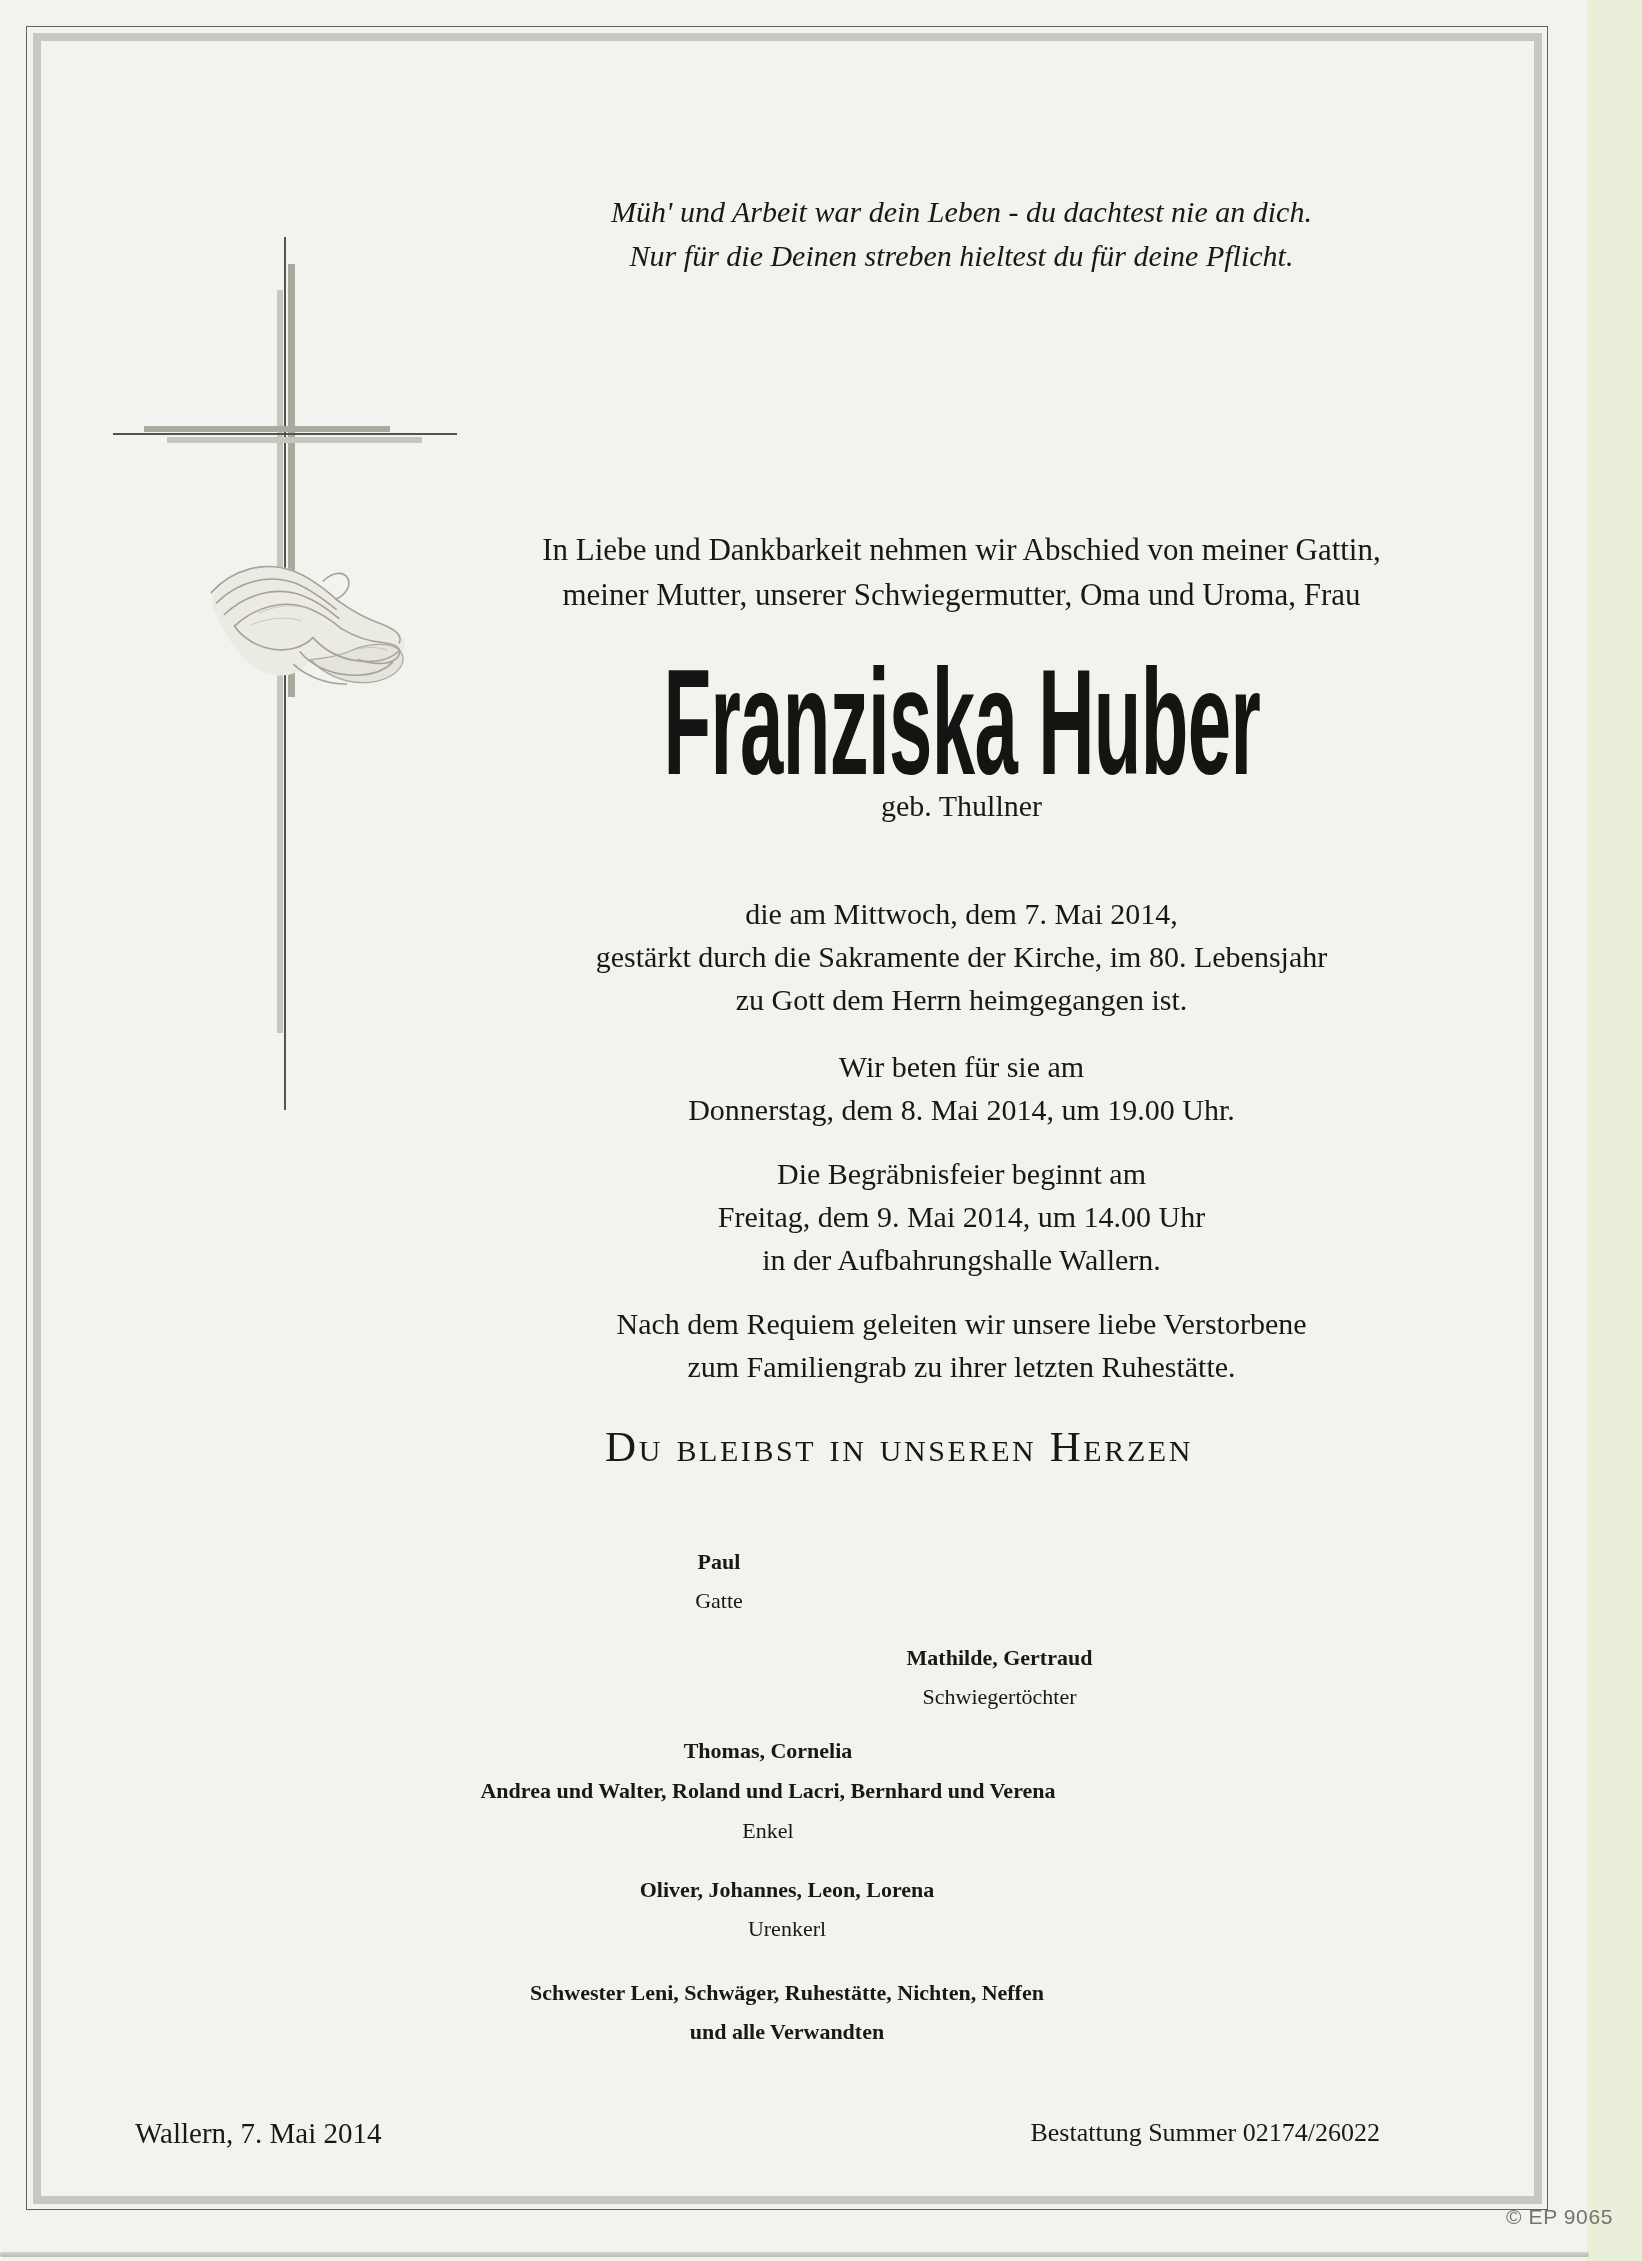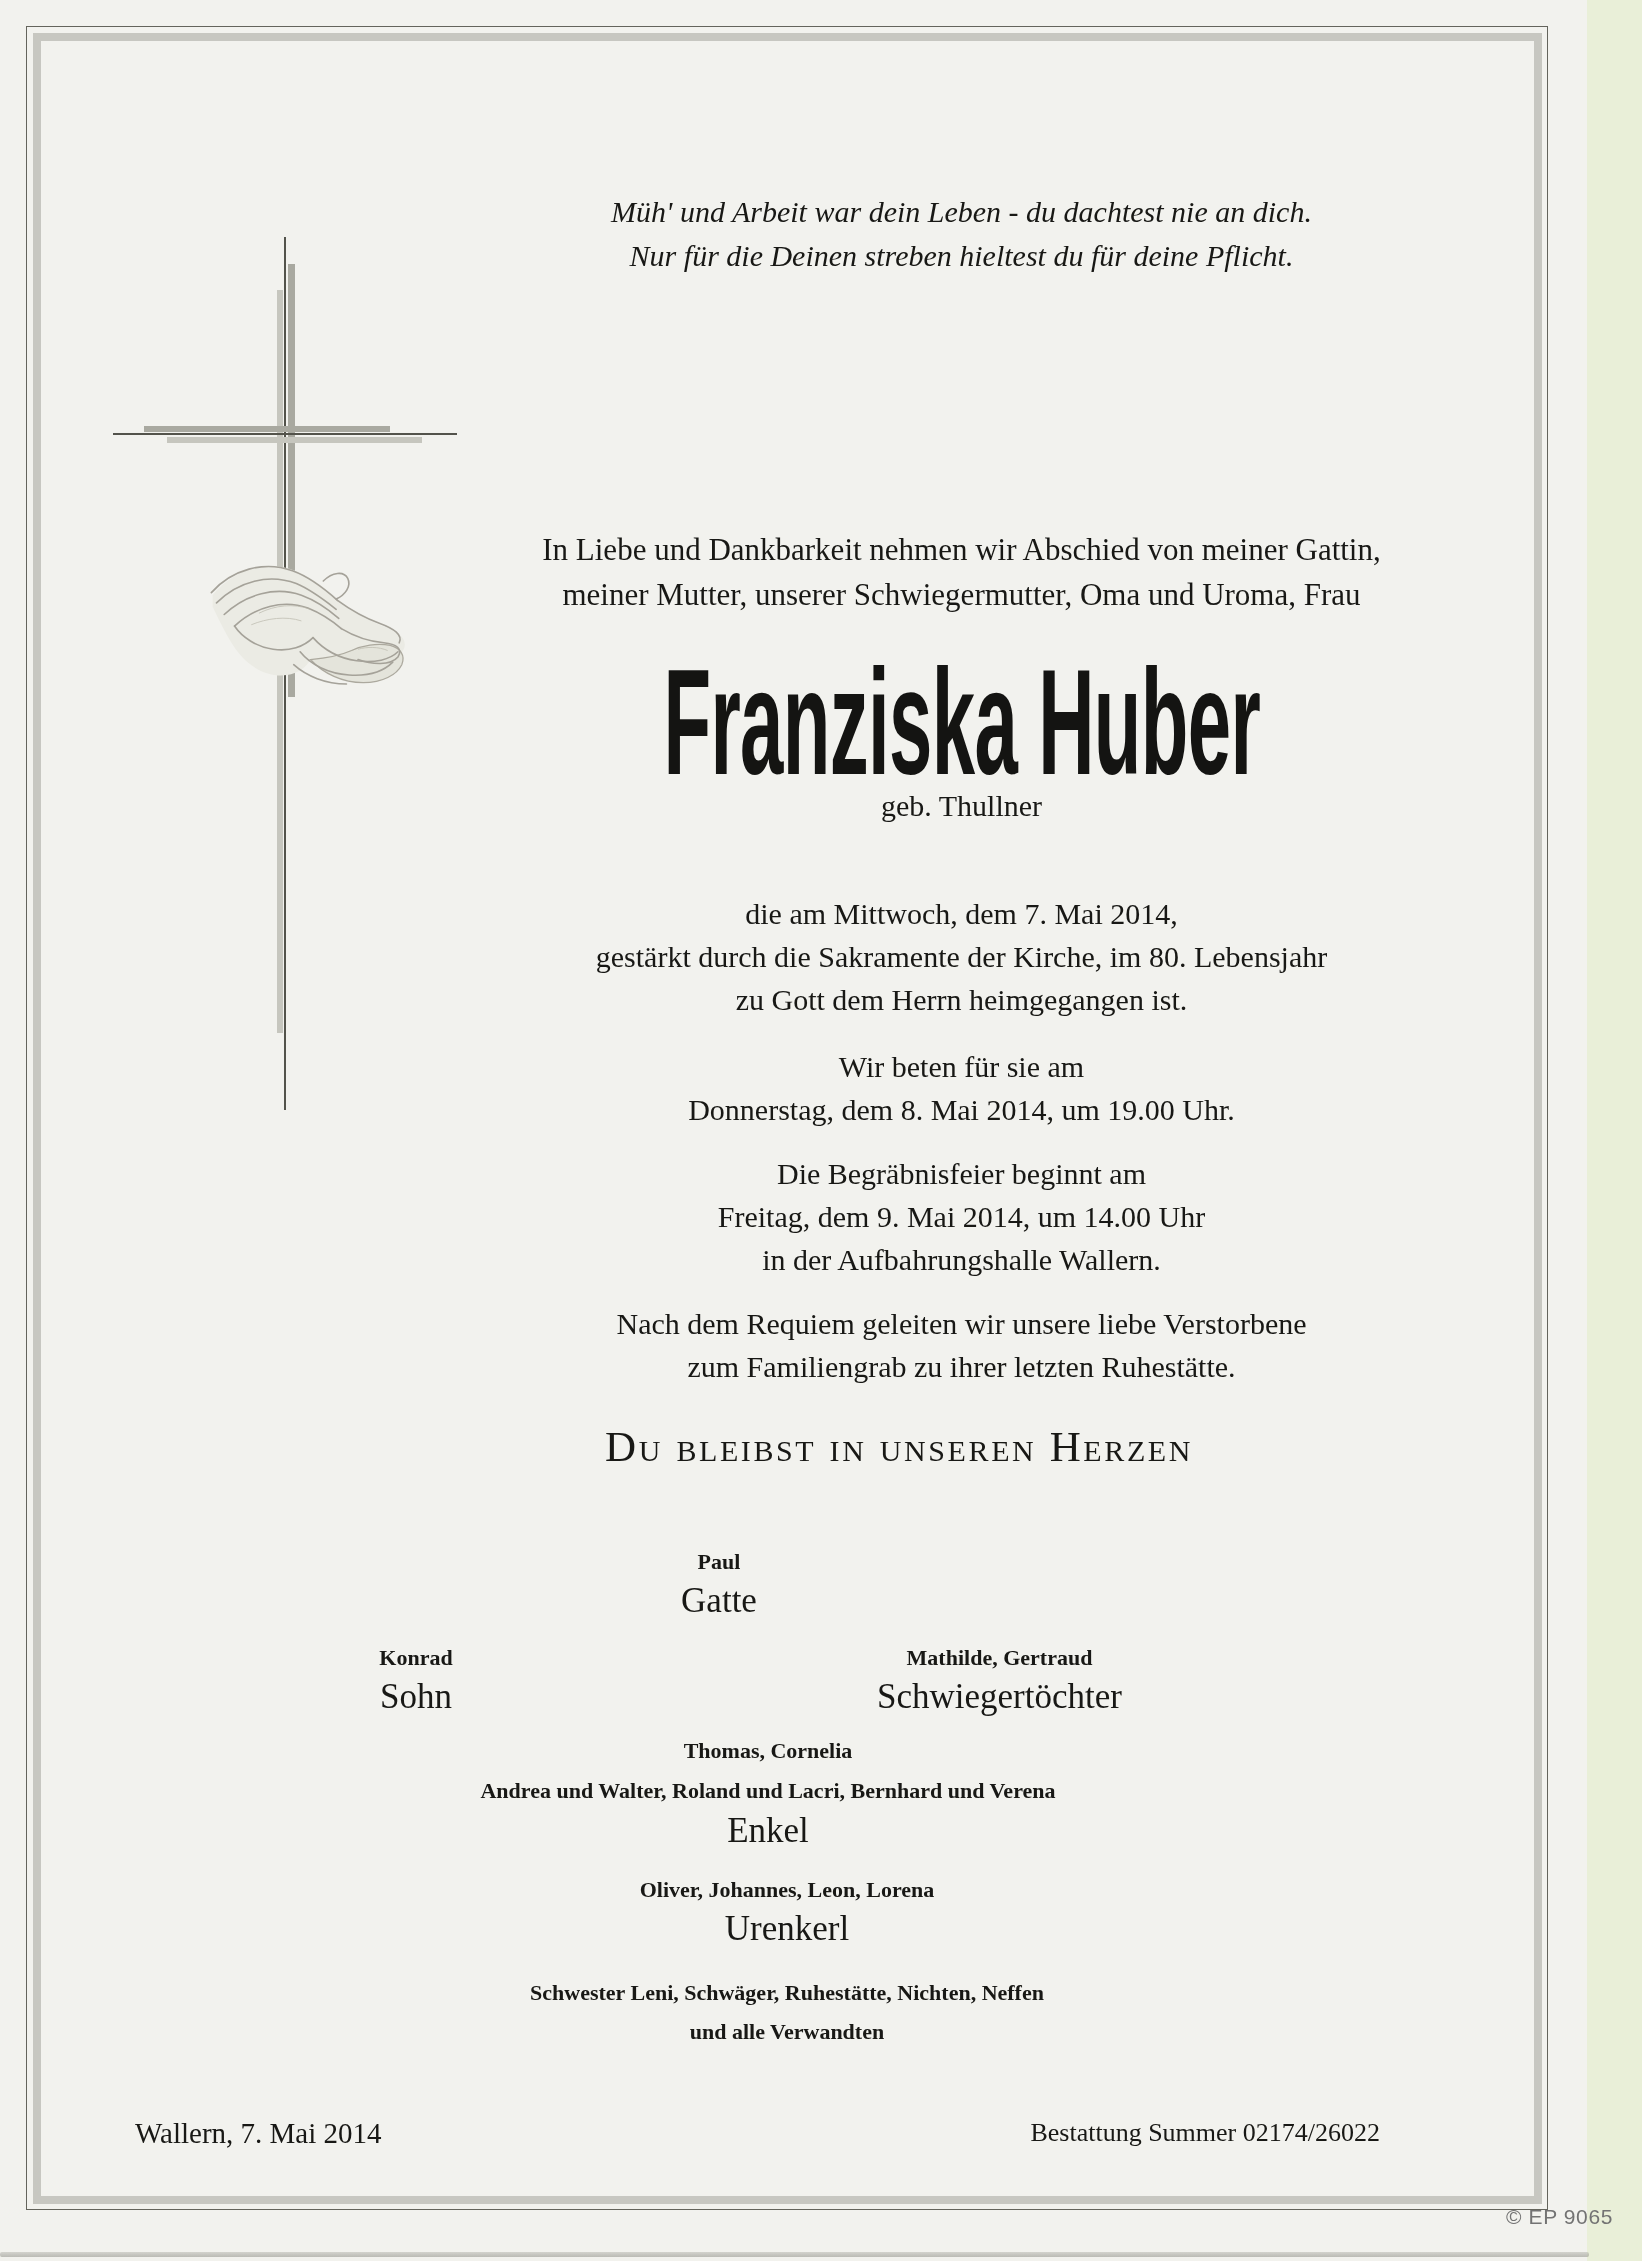--- a/index.html
+++ b/index.html
@@ -39,21 +39,21 @@
     font-family:"Liberation Sans", sans-serif;font-weight:700;font-size:150px;
     letter-spacing:-1.3px;color:#141412;}
   .maiden{top:788px;font-size:30px;line-height:36px;}
   .death{top:892px;font-size:30px;line-height:43px;}
   .prayer{top:1045px;font-size:30px;line-height:43px;}
   .funeral{top:1152px;font-size:30px;line-height:43px;}
   .requiem{top:1302px;font-size:30px;line-height:43px;}
   .farewell{top:1422px;left:419px;width:774px;text-align:right;
     font-variant:small-caps;font-size:43px;letter-spacing:2.6px;}
   .m-name{font-weight:700;font-size:22px;}
-  .m-rel{font-size:35px;}
+  .m-rel{font-size:22px;}
   .paul{top:1542px;left:590px;width:258px;line-height:39px;}
   .konrad{top:1638px;left:287px;width:258px;line-height:39px;}
   .mathilde{top:1638px;left:806px;width:387px;line-height:39px;}
   .enkel{top:1731px;left:252px;width:1032px;line-height:40px;}
   .urenkel{top:1870px;left:271px;width:1032px;line-height:39px;}
   .relatives{top:1973px;left:271px;width:1032px;line-height:39px;}
   .footer-left{top:2117px;left:135px;width:580px;text-align:left;font-size:29px;line-height:32px;}
   .footer-right{top:2117px;left:800px;width:580px;text-align:right;font-size:26px;line-height:32px;}
   .copyright{top:2205px;left:1482px;width:155px;text-align:center;
     font-family:"Liberation Sans", sans-serif;font-size:21px;color:#737373;letter-spacing:0.6px;}
@@ -138,24 +138,20 @@
     <div>zum Familiengrab zu ihrer letzten Ruhestätte.</div>
   </div>
 
   <div class="tblock farewell">Du bleibst in unseren Herzen</div>
 
   <div class="tblock paul">
     <div class="m-name">Paul</div>
     <div class="m-rel">Gatte</div>
   </div>
 
-  <div class="tblock konrad">
-    <div class="m-name">Konrad</div>
-    <div class="m-rel">Sohn</div>
-  </div>
 
   <div class="tblock mathilde">
     <div class="m-name">Mathilde, Gertraud</div>
     <div class="m-rel">Schwiegertöchter</div>
   </div>
 
   <div class="tblock enkel">
     <div class="m-name">Thomas, Cornelia</div>
     <div class="m-name">Andrea und Walter, Roland und Lacri, Bernhard und Verena</div>
     <div class="m-rel">Enkel</div>

